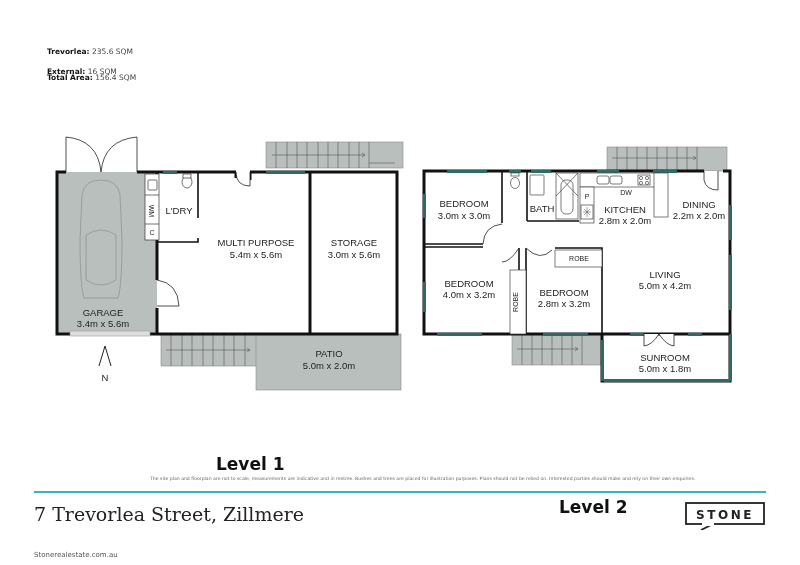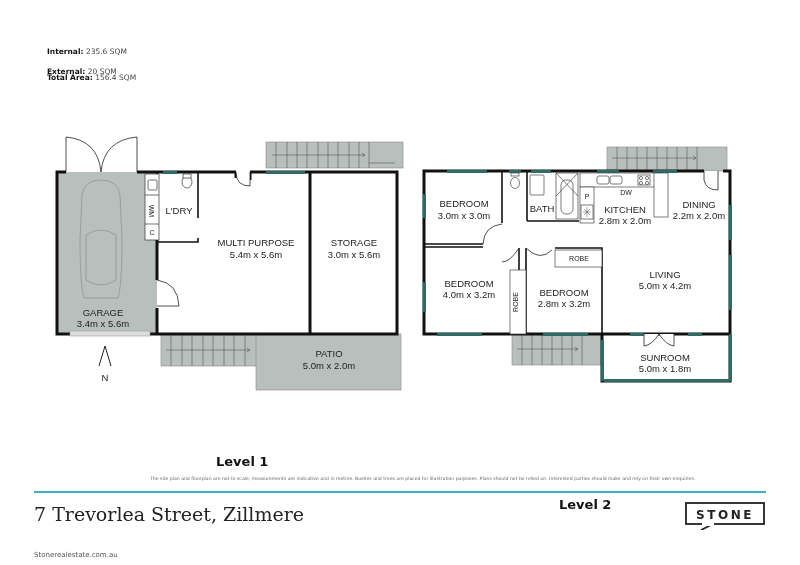--- a/index.html
+++ b/index.html
@@ -2,32 +2,32 @@
 <html><head>
 <meta charset="utf-8">
 <style>
   html, body { margin:0; padding:0; background:#ffffff; }
   body { width:800px; height:565px; position:relative; overflow:hidden; font-family:"DejaVu Sans", sans-serif; color:#222; }
   .area-line { position:absolute; left:47px; font-size:7.5px; color:#444; }
   .area-line b { color:#111; font-weight:bold; }
   .plan { position:absolute; left:0; top:0; }
   .room-label { font-family:"Liberation Sans", sans-serif; font-size:9.5px; fill:#222; text-anchor:middle; }
   .small-label { font-family:"Liberation Sans", sans-serif; font-size:7px; fill:#222; text-anchor:middle; }
-  .level-title { position:absolute; font-weight:bold; font-size:13px; color:#111; font-family:"DejaVu Sans", sans-serif; }
+  .level-title { position:absolute; font-weight:bold; font-size:17px; color:#111; font-family:"DejaVu Sans", sans-serif; }
   .disclaimer { position:absolute; left:150px; top:476px; width:620px; font-size:4.6px; color:#666; white-space:nowrap; }
   .divider { position:absolute; left:34px; top:491px; width:732px; height:2px; background:#3ab3bf; }
   .address { position:absolute; left:34px; top:503px; font-family:"DejaVu Serif", serif; font-size:19px; color:#222; }
   .website { position:absolute; left:34px; top:551px; font-size:7px; color:#555; }
   .logo { position:absolute; left:685px; top:502px; width:80px; height:28px; }
 </style>
 </head>
 <body>
 
-<div class="area-line" style="top:47px;"><b>Internal:</b> <span>235.6 SQM</span></div>
-<div class="area-line" style="top:67px;"><b>External:</b> <span>20 SQM</span></div>
+<div class="area-line" style="top:47px;"><b>Trevorlea:</b> <span>235.6 SQM</span></div>
+<div class="area-line" style="top:67px;"><b>External:</b> <span>16 SQM</span></div>
 <div class="area-line" style="top:73px;"><b>Total Area:</b> <span>156.4 SQM</span></div>
 
 <svg class="plan" width="800" height="470" viewBox="0 0 800 470">
 
   <g>
 
     <rect x="57" y="172" width="100" height="162" fill="#b9bfbd"></rect>
 
     <g fill="none" stroke="#222" stroke-width="0.8">
       <line x1="66" y1="137" x2="66" y2="172"></line>

